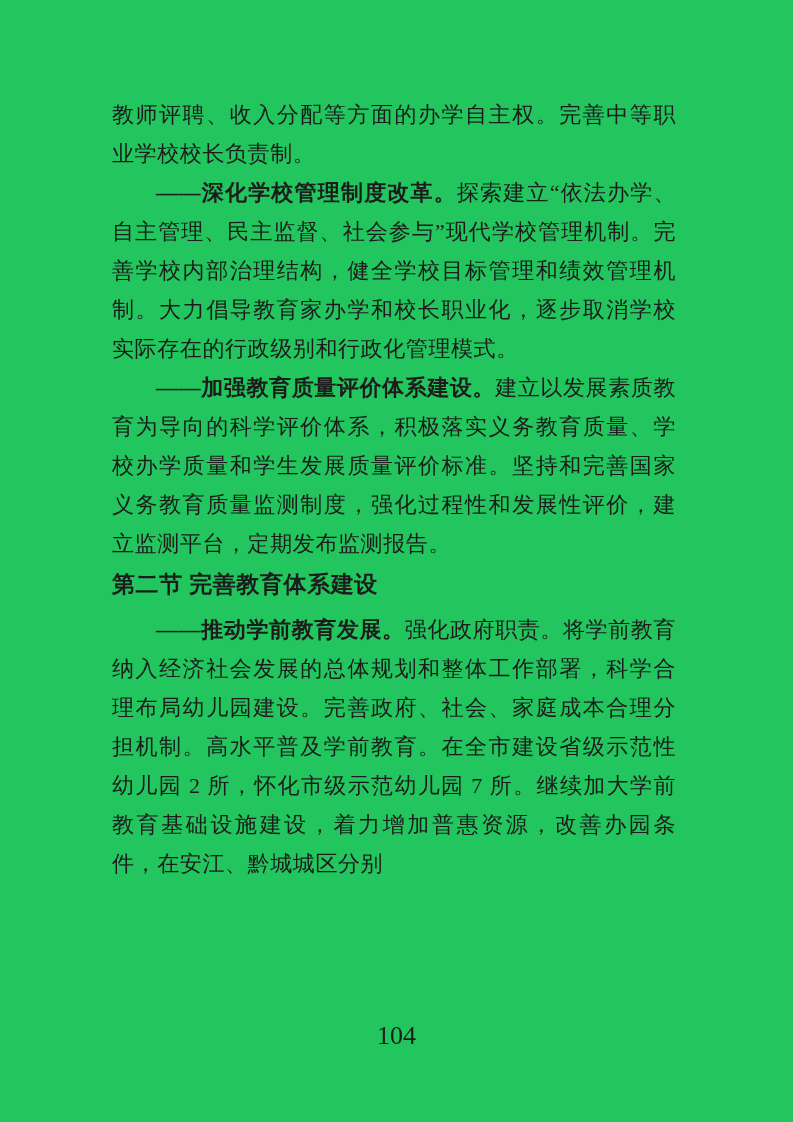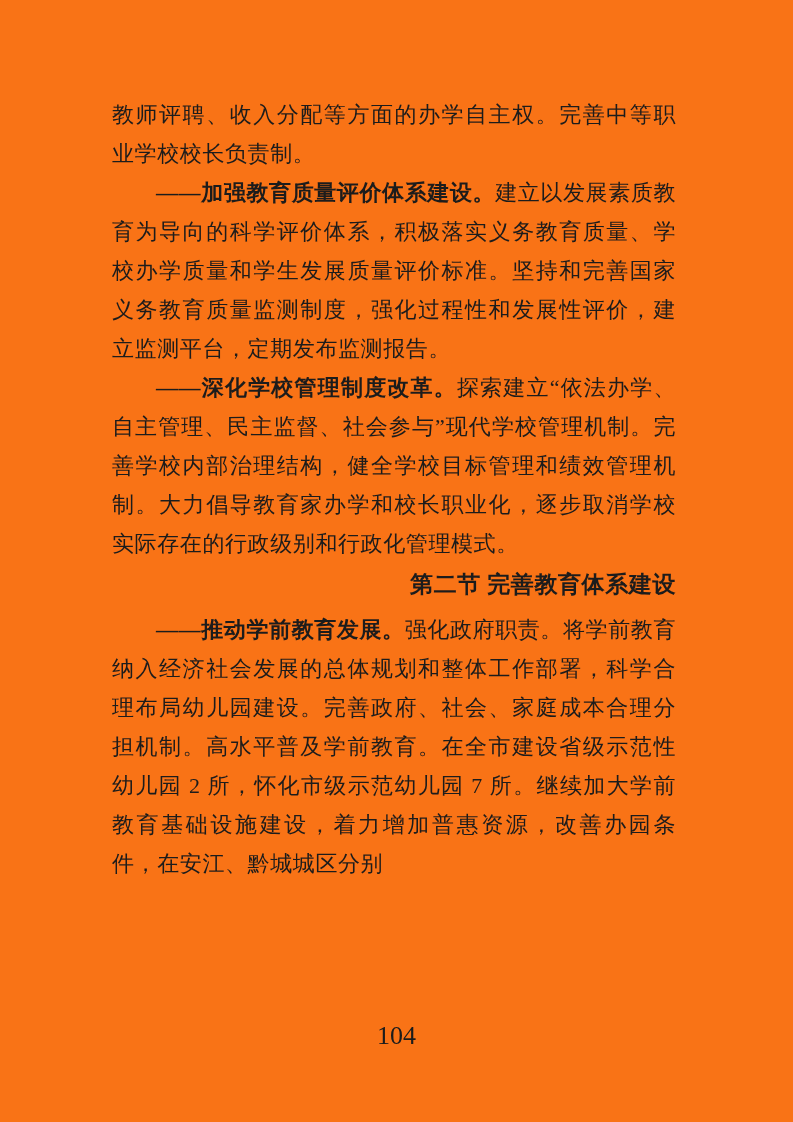--- a/index.html
+++ b/index.html
@@ -5,21 +5,21 @@
   * { margin: 0; padding: 0; box-sizing: border-box; }
 
   html, body {
     background: #ffffff;
   }
 
   .page {
     position: relative;
     width: 793px;
     height: 1122px;
-    background: #f97316;
+    background: #22c55e;
     overflow: hidden;
     font-family: "Liberation Serif", "DejaVu Serif", serif;
     color: #1c1c1c;
   }
 
   .content {
     position: absolute;
     left: 112px;
     top: 95px;
     width: 564px;
@@ -39,21 +39,21 @@
   }
 
   p.para .lead {
     font-weight: bold;
   }
 
   h2.section-heading {
     font-size: 23px;
     line-height: 39px;
     font-weight: bold;
-    text-align: right;
+    text-align: left;
     letter-spacing: 0.6px;
     margin-top: 2px;
     margin-bottom: 6px;
   }
 
   .page-number {
     position: absolute;
     left: 0;
     right: 0;
     top: 1024px;
@@ -64,23 +64,23 @@
   }
 </style>
 </head>
 <body>
 
 <div class="page">
   <div class="content">
 
     <p class="para"><span class="lead"></span><span>教师评聘、收入分配等方面的办学自主权。完善中等职业学校校长负责制。</span></p>
 
+    <p class="para indent"><span class="lead">——深化学校管理制度改革。</span><span>探索建立“依法办学、自主管理、民主监督、社会参与”现代学校管理机制。完善学校内部治理结构，健全学校目标管理和绩效管理机制。大力倡导教育家办学和校长职业化，逐步取消学校实际存在的行政级别和行政化管理模式。</span></p>
+
     <p class="para indent"><span class="lead">——加强教育质量评价体系建设。</span><span>建立以发展素质教育为导向的科学评价体系，积极落实义务教育质量、学校办学质量和学生发展质量评价标准。坚持和完善国家义务教育质量监测制度，强化过程性和发展性评价，建立监测平台，定期发布监测报告。</span></p>
-
-    <p class="para indent"><span class="lead">——深化学校管理制度改革。</span><span>探索建立“依法办学、自主管理、民主监督、社会参与”现代学校管理机制。完善学校内部治理结构，健全学校目标管理和绩效管理机制。大力倡导教育家办学和校长职业化，逐步取消学校实际存在的行政级别和行政化管理模式。</span></p>
 
 
     <h2 class="section-heading">第二节 完善教育体系建设</h2>
 
     <p class="para indent"><span class="lead">——推动学前教育发展。</span><span>强化政府职责。将学前教育纳入经济社会发展的总体规划和整体工作部署，科学合理布局幼儿园建设。完善政府、社会、家庭成本合理分担机制。高水平普及学前教育。在全市建设省级示范性幼儿园 2 所，怀化市级示范幼儿园 7 所。继续加大学前教育基础设施建设，着力增加普惠资源，改善办园条件，在安江、黔城城区分别</span></p>
 
   </div>
 
   <div class="page-number">104</div>
 </div>

